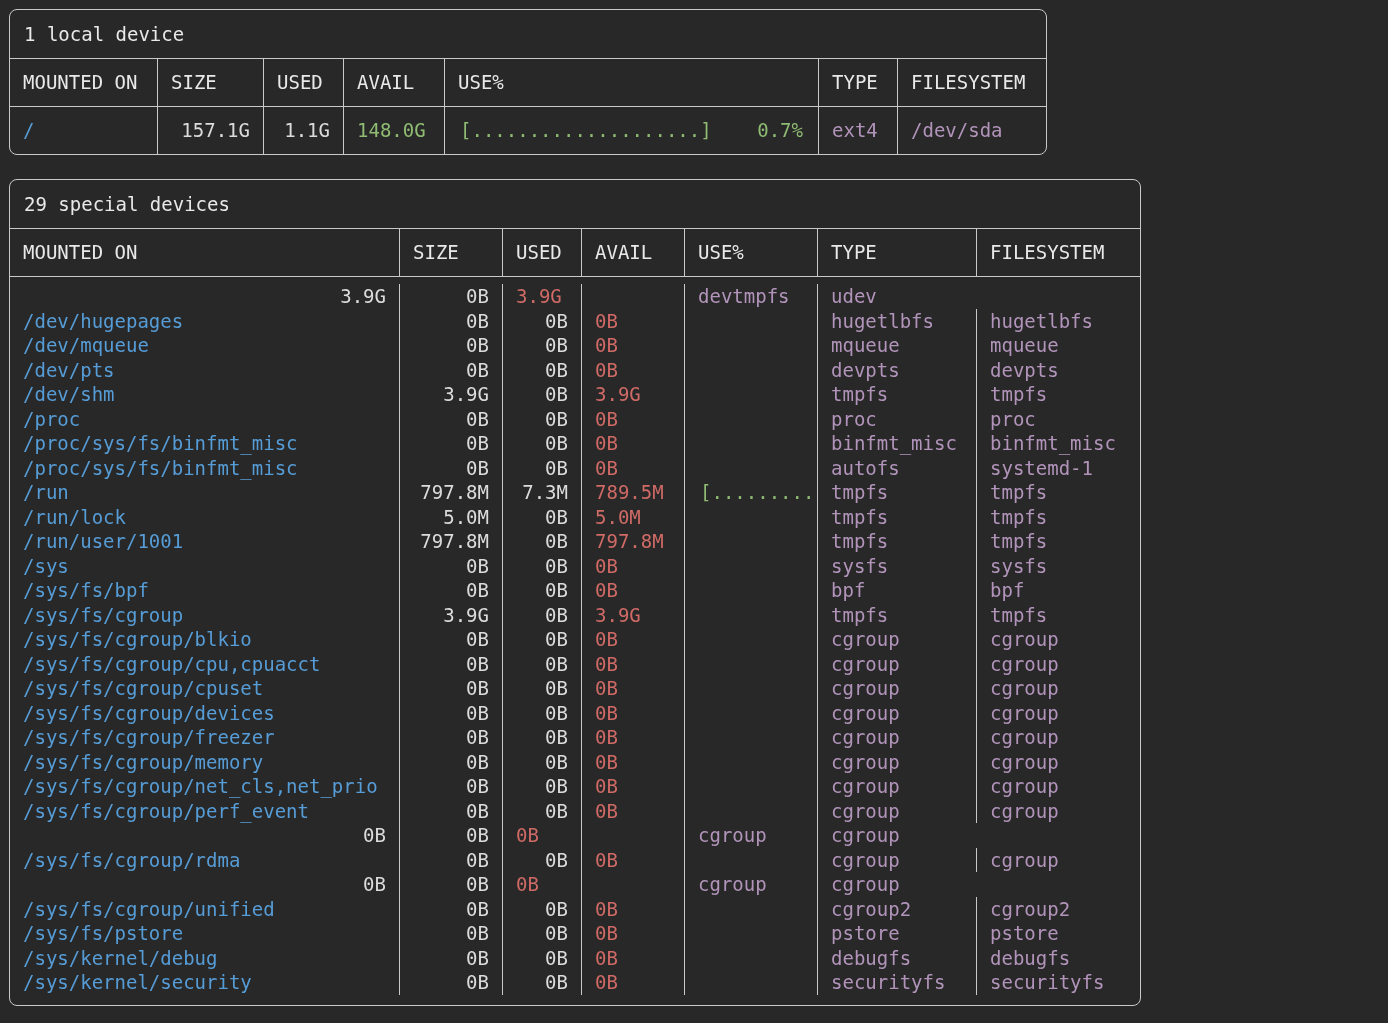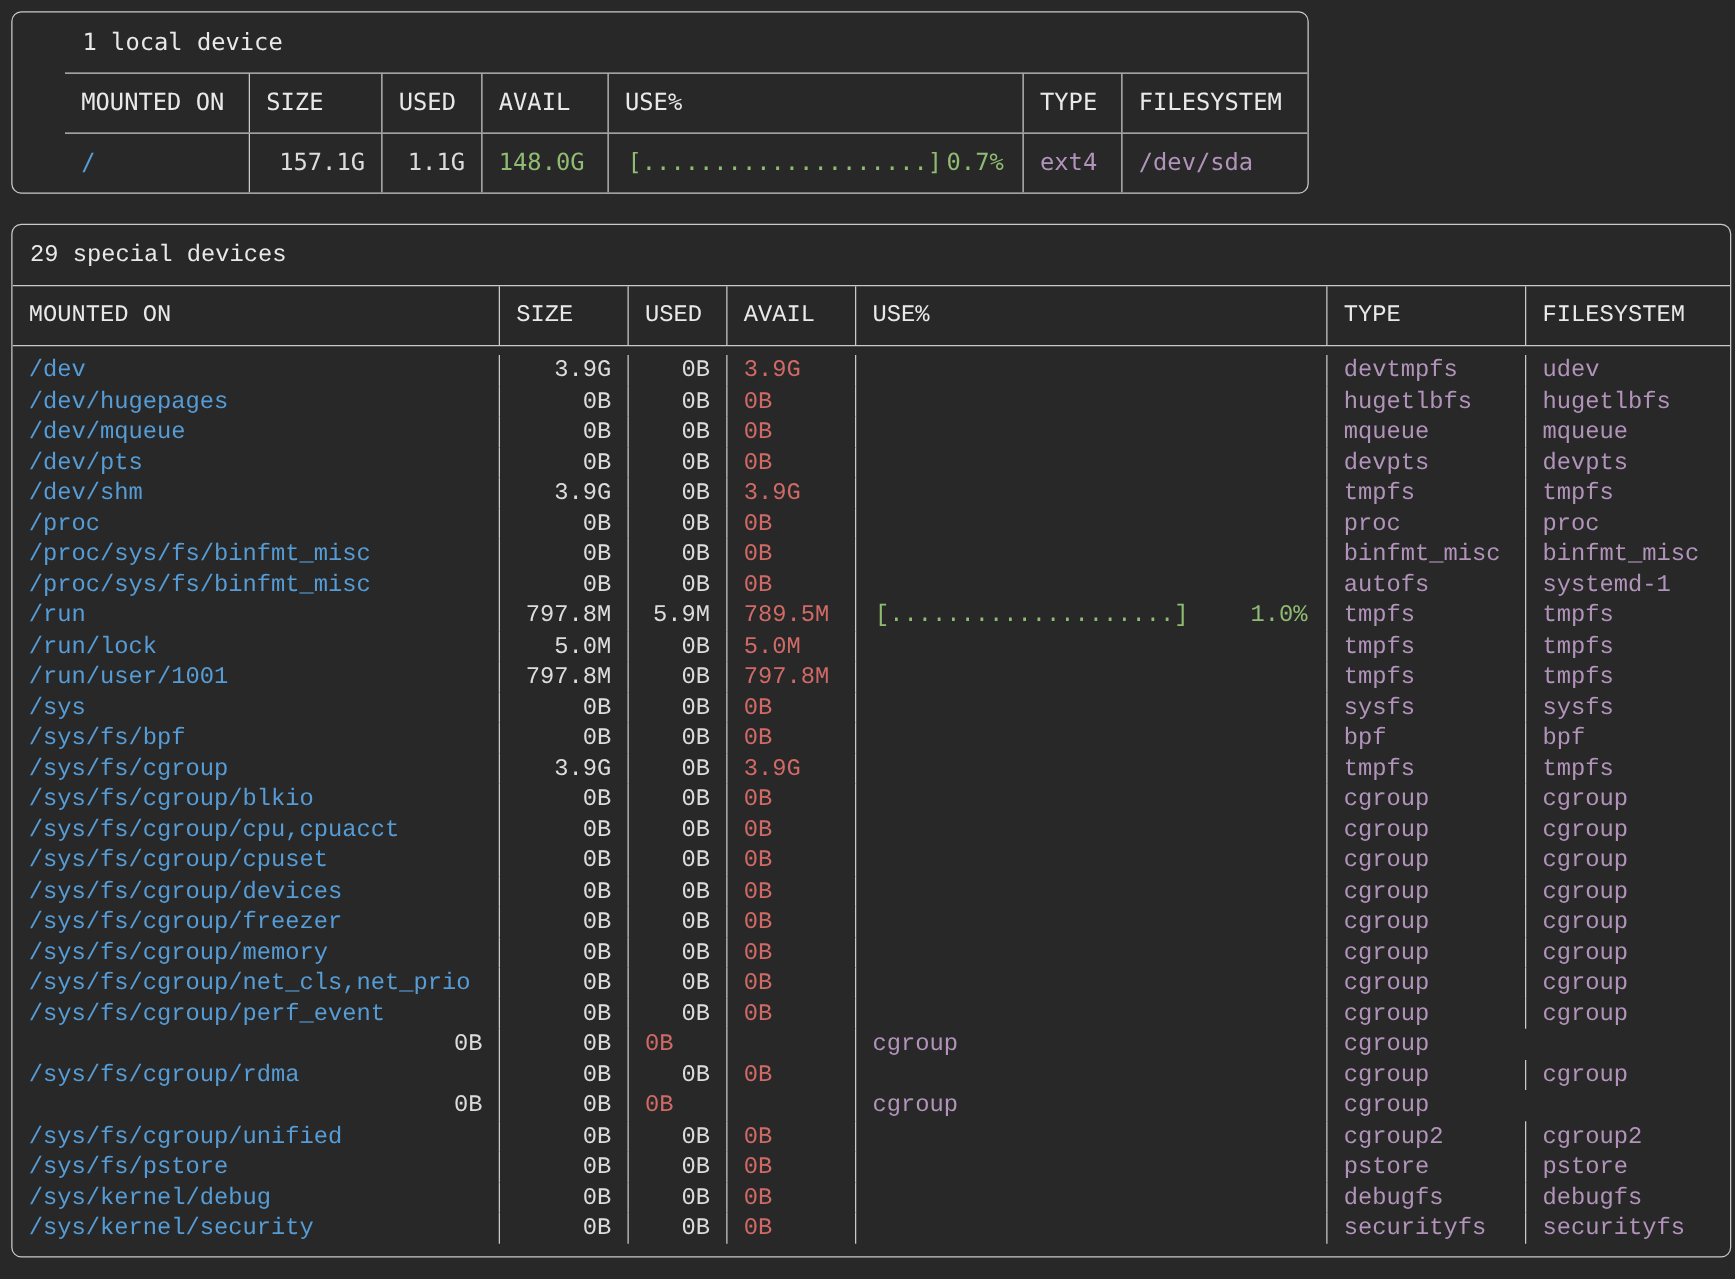--- a/index.html
+++ b/index.html
@@ -23,22 +23,22 @@
     height: 1023px;
     overflow: hidden;
   }
   .screen { padding: 9px; }
 
   .duf-table {
     border: 1px solid var(--border);
     border-radius: 8px;
     overflow: hidden;
   }
-  .t-local   { width: 1038px; margin-bottom: 24px; padding-left: 42px; }
-  .t-special { width: 1376px; font-family: Liberation Mono, monospace; }
+  .t-local   { width: 1038px; margin-bottom: 24px; }
+  .t-special { width: 1132px; }
 
   .t-title {
     height: 49px;
     line-height: 49px;
     padding: 0 14px;
     color: var(--header_text);
     border-bottom: 1px solid var(--border);
     white-space: pre;
   }
 
@@ -120,21 +120,20 @@
         <div class="cell h-mounted">MOUNTED ON</div>
         <div class="cell h-size">SIZE</div>
         <div class="cell h-used">USED</div>
         <div class="cell h-avail">AVAIL</div>
         <div class="cell h-use">USE%</div>
         <div class="cell h-type">TYPE</div>
         <div class="cell h-fs">FILESYSTEM</div>
       </div>
     <div class="t-body">
         <div class="row">
-          <div class="cell c-mounted">/dev</div>
           <div class="cell c-size">3.9G</div>
           <div class="cell c-used">0B</div>
           <div class="cell c-avail avail-low">3.9G</div>
           <div class="cell c-use"></div>
           <div class="cell c-type">devtmpfs</div>
           <div class="cell c-fs">udev</div>
         </div>
         <div class="row">
           <div class="cell c-mounted">/dev/hugepages</div>
           <div class="cell c-size">0B</div>
@@ -194,21 +193,21 @@
           <div class="cell c-size">0B</div>
           <div class="cell c-used">0B</div>
           <div class="cell c-avail avail-low">0B</div>
           <div class="cell c-use"></div>
           <div class="cell c-type">autofs</div>
           <div class="cell c-fs">systemd-1</div>
         </div>
         <div class="row">
           <div class="cell c-mounted">/run</div>
           <div class="cell c-size">797.8M</div>
-          <div class="cell c-used">5.9M</div>
+          <div class="cell c-used">7.3M</div>
           <div class="cell c-avail avail-low">789.5M</div>
           <div class="cell c-use"><span class="use-txt">[....................]</span><span class="use-txt">1.0%</span></div>
           <div class="cell c-type">tmpfs</div>
           <div class="cell c-fs">tmpfs</div>
         </div>
         <div class="row">
           <div class="cell c-mounted">/run/lock</div>
           <div class="cell c-size">5.0M</div>
           <div class="cell c-used">0B</div>
           <div class="cell c-avail avail-low">5.0M</div>

